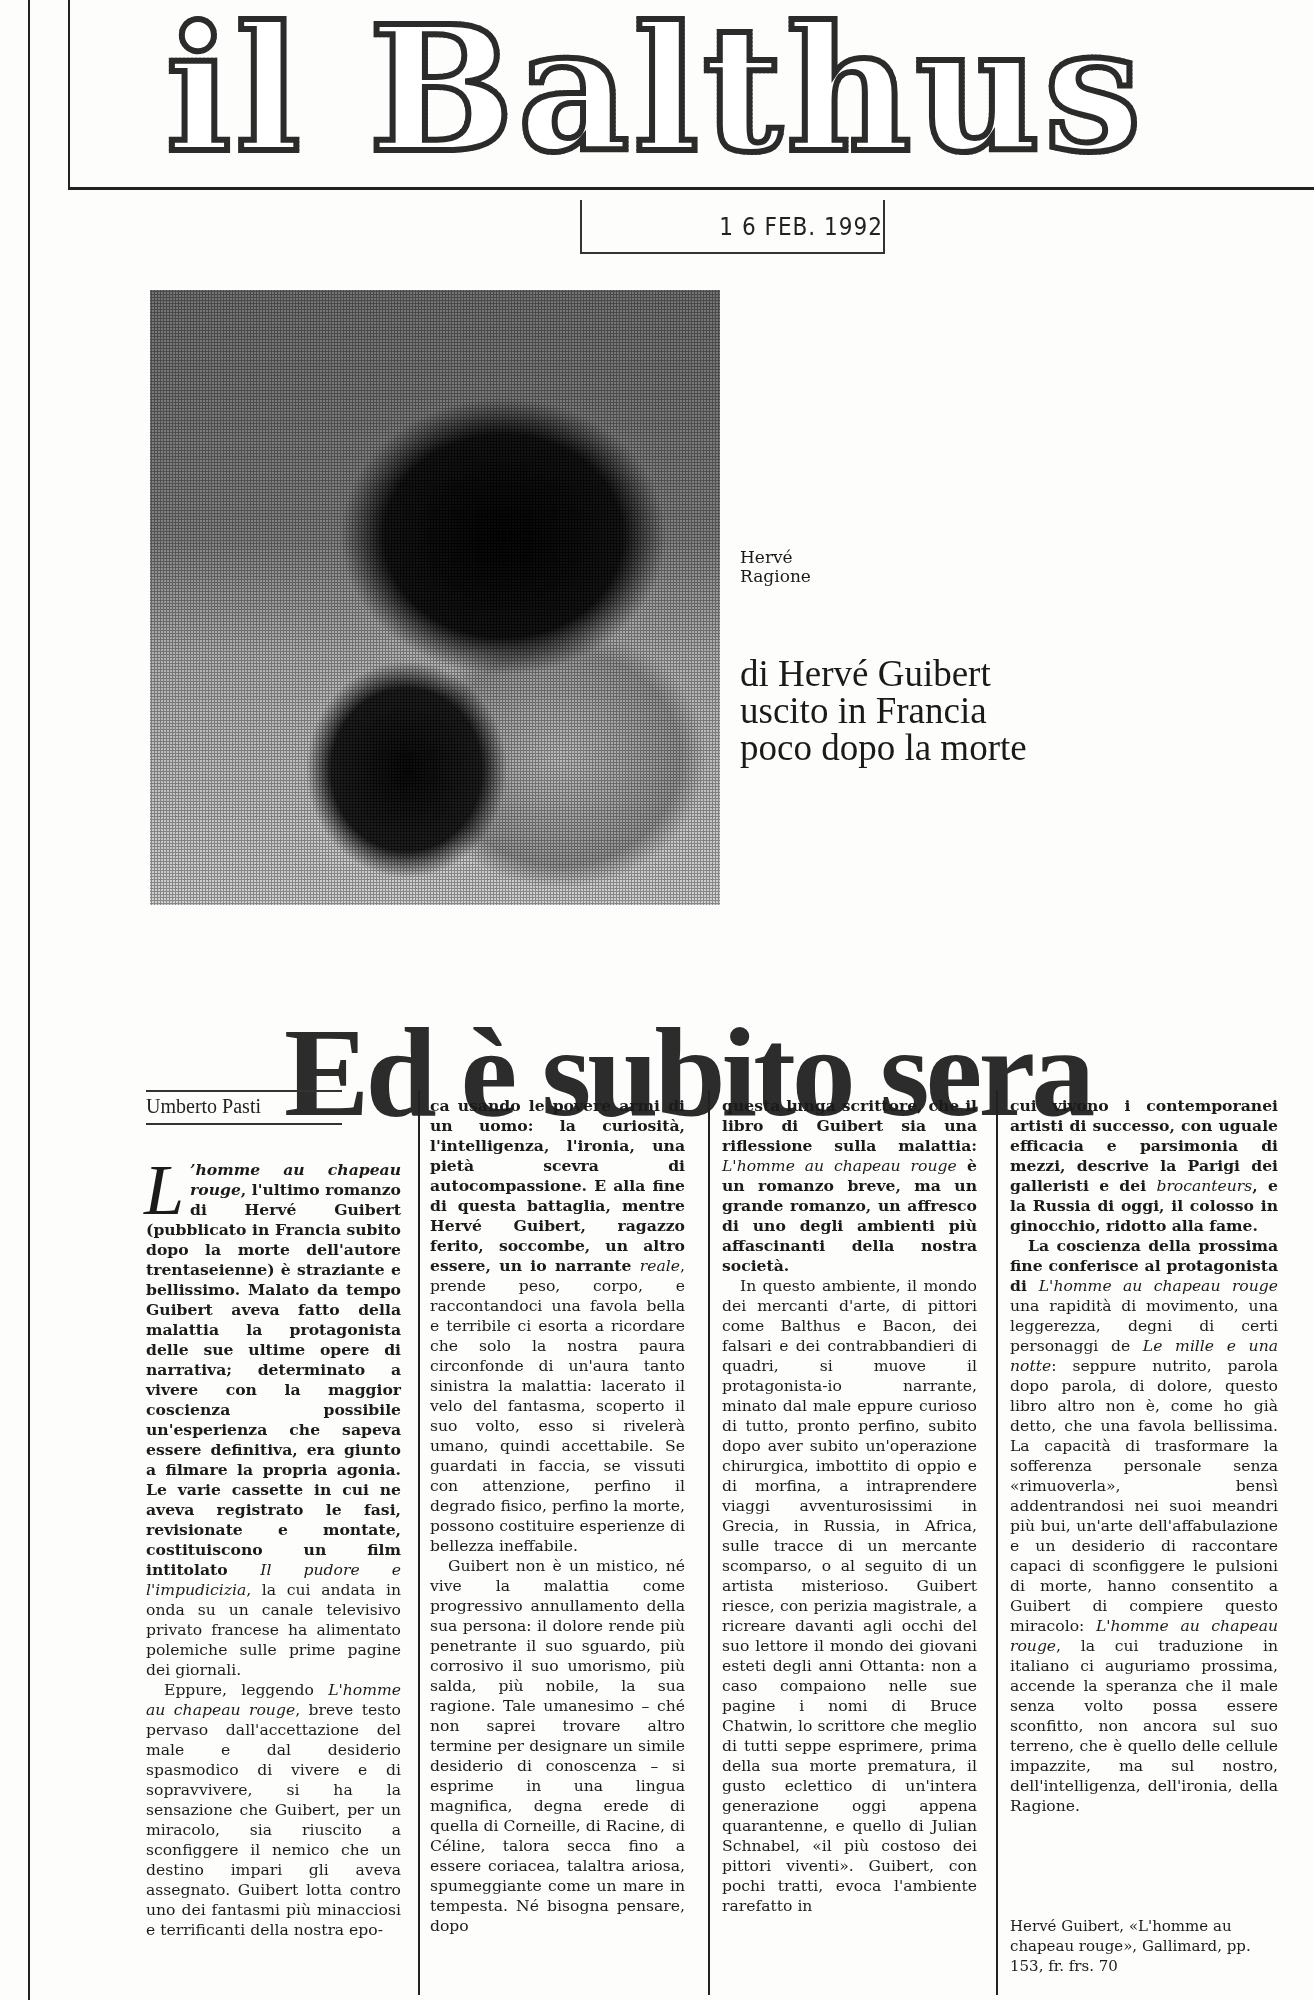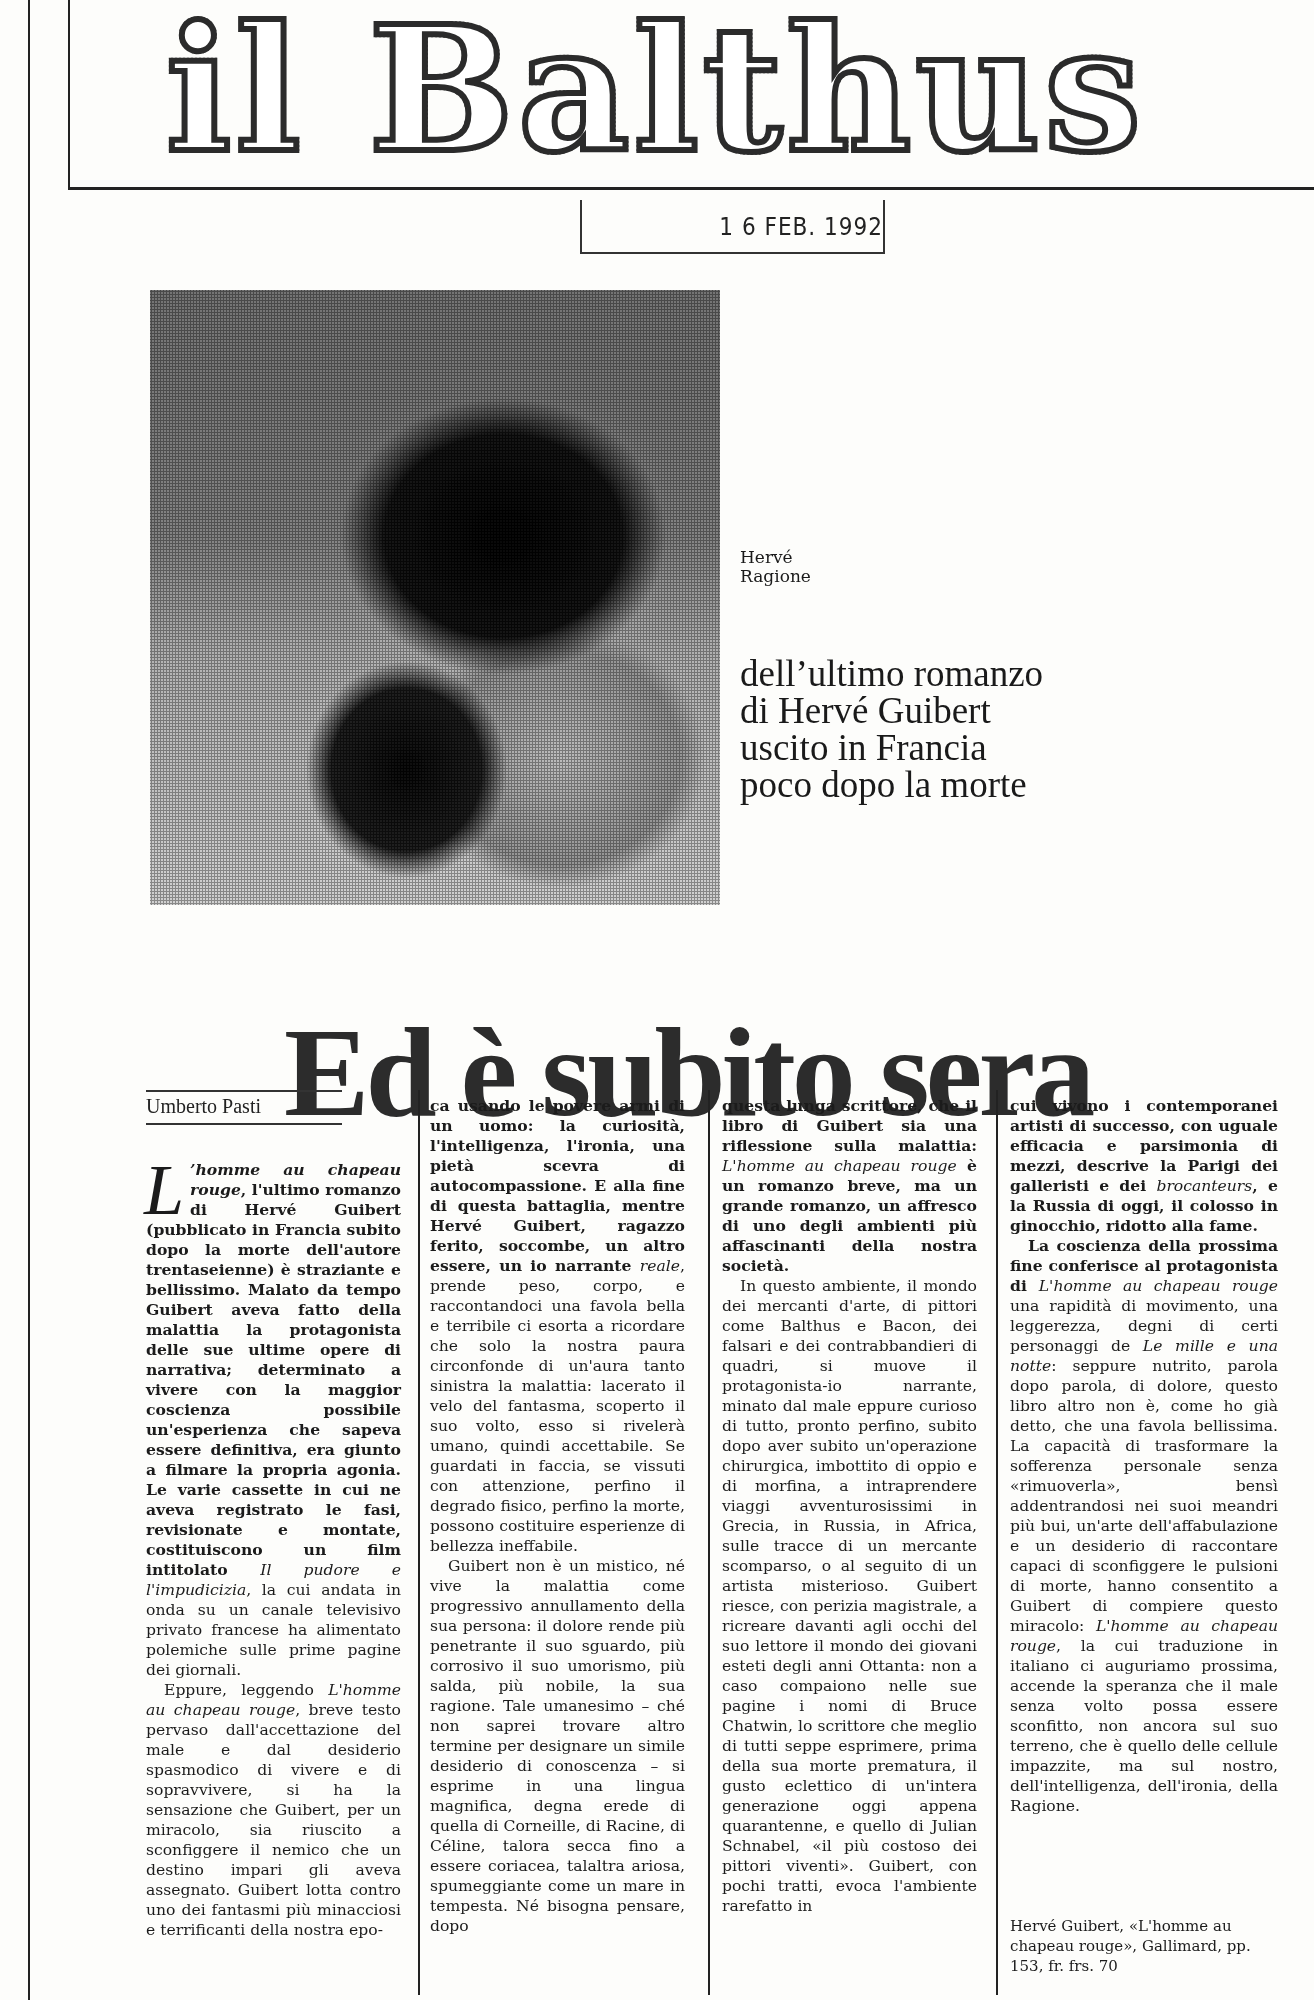--- a/index.html
+++ b/index.html
@@ -98,21 +98,20 @@
 <div class="date-stamp">1 6 FEB. 1992</div>
 
 <div class="photo"></div>
 
 <div class="caption">
   <div>Hervé</div>
   <div>Ragione</div>
 </div>
 
 <div class="subhead">
-  <div>dell’ultimo romanzo</div>
   <div>di Hervé Guibert</div>
   <div>uscito in Francia</div>
   <div>poco dopo la morte</div>
 </div>
 
 <h1 class="headline">Ed è subito sera</h1>
 
 <div class="byline-block">Umberto Pasti</div>
 
 <div class="col-rule" style="left:418px; height:905px;"></div>

